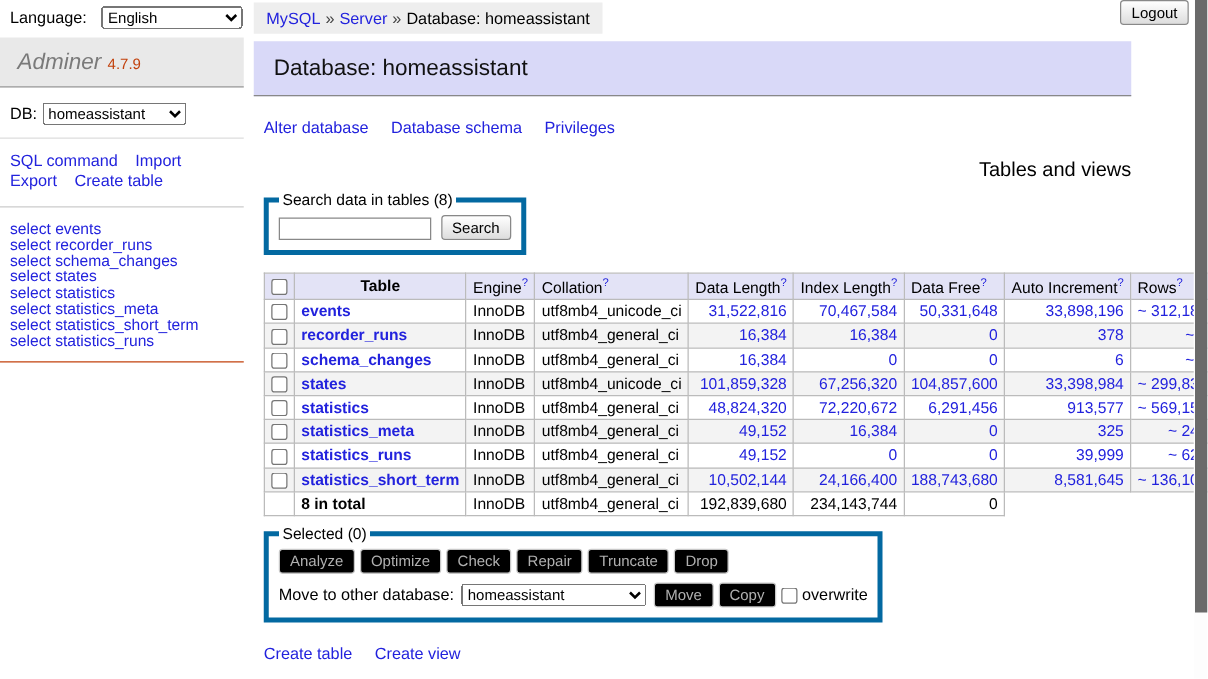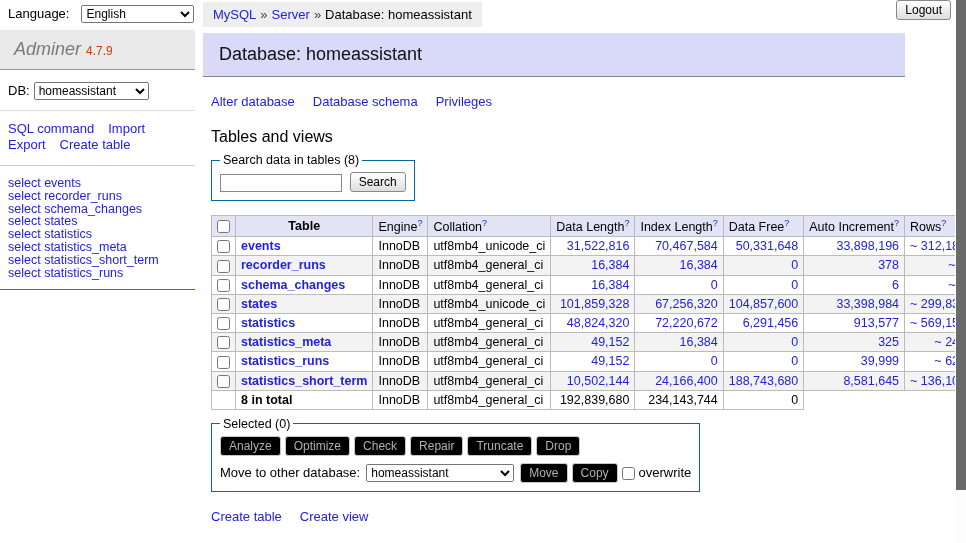--- a/index.html
+++ b/index.html
@@ -37,23 +37,23 @@
     padding:2px 8px;cursor:pointer;}
   button:disabled{color:#b0b0b0;background:#000000;border-color:#c8c8c8;cursor:default;}
   #logout-btn{position:absolute;top:0;right:15px;}
 
   
   #content{margin-left:203px;width:702px;}
   h2.page-title{margin:6px 0 0;background:var(--accent);border-bottom:1px solid #888;
     padding:11px 16px;font-size:18px;font-weight:normal;color:#111;}
   .links-row{margin:17px 0 0 8px;}
   .links-row a{margin-right:18px;}
-  h3{font-size:16px;font-weight:normal;margin:19px 0 0 8px;color:#000;}
-
-  fieldset{display:inline-block;border:1px solid #0369a1;margin:7px 0 0 8px;padding:5px 8px 8px;}
+  h3{font-size:16px;font-weight:normal;margin:19px 0 0 8px;color:#000;text-align:right;}
+
+  fieldset{display:inline-block;border:4px solid #0369a1;margin:7px 0 0 8px;padding:5px 8px 8px;}
   legend{font-size:12.5px;padding:0 3px;}
   fieldset input[type="text"]{width:122px;height:18px;font-size:12px;border:1px solid #888;
     margin-right:4px;vertical-align:middle;}
 
   table{border-collapse:collapse;margin:14px 0 0 8px;font-size:12.5px;}
   th,td{border:1px solid var(--border);padding:2px 5px;height:18px;white-space:nowrap;}
   thead th{background:var(--thead);font-weight:normal;text-align:left;}
   thead th.col-table{font-weight:bold;text-align:center;}
   tbody tr:nth-child(even) td{background:var(--stripe);}
   td.num,th.num{text-align:right;}

